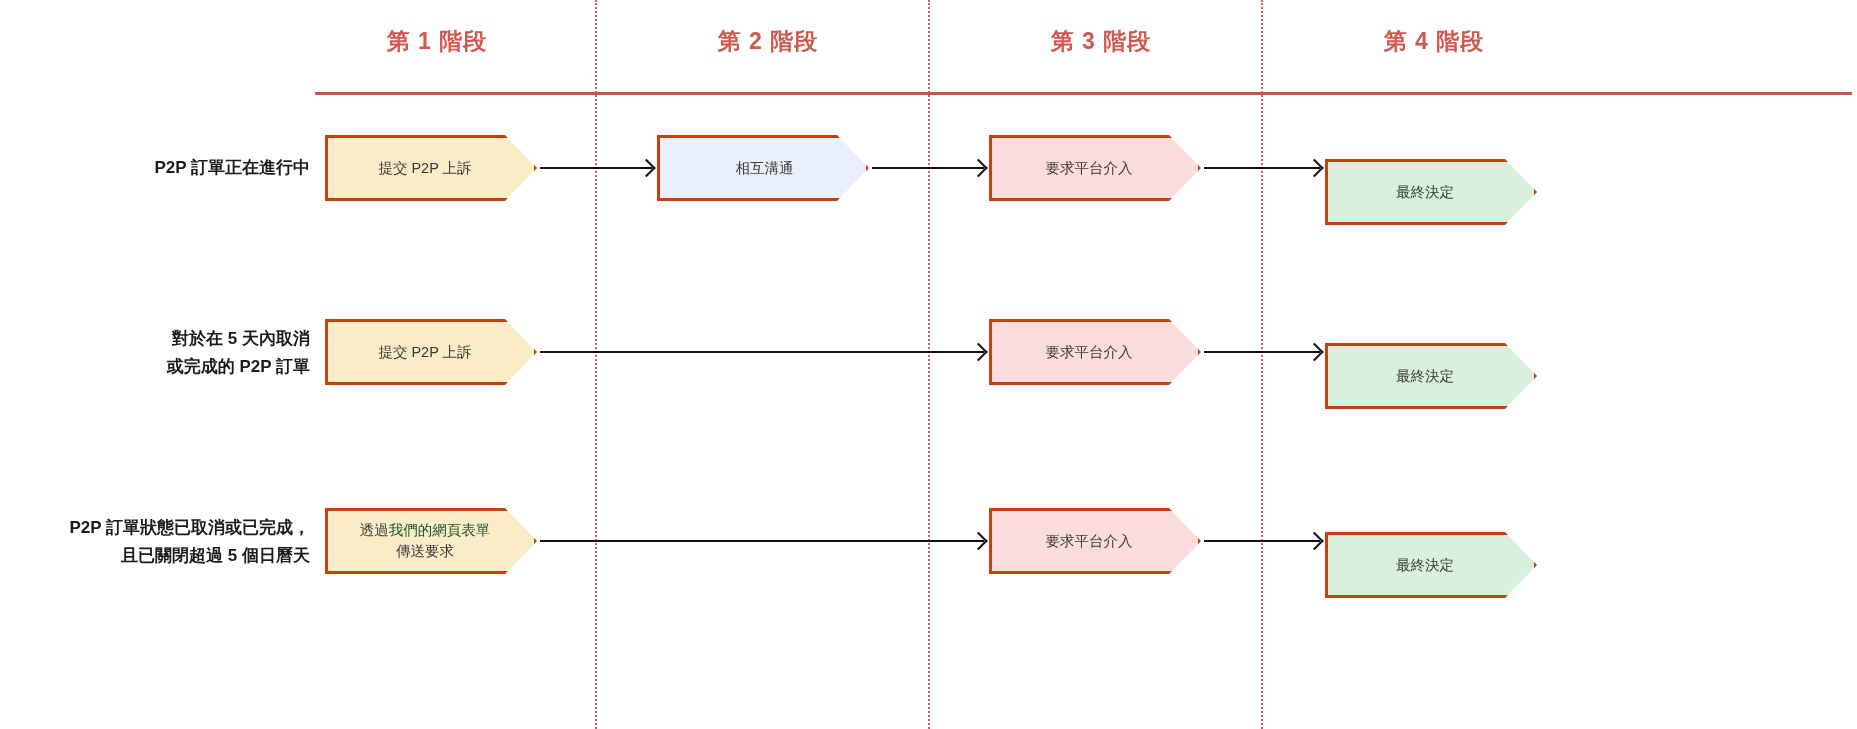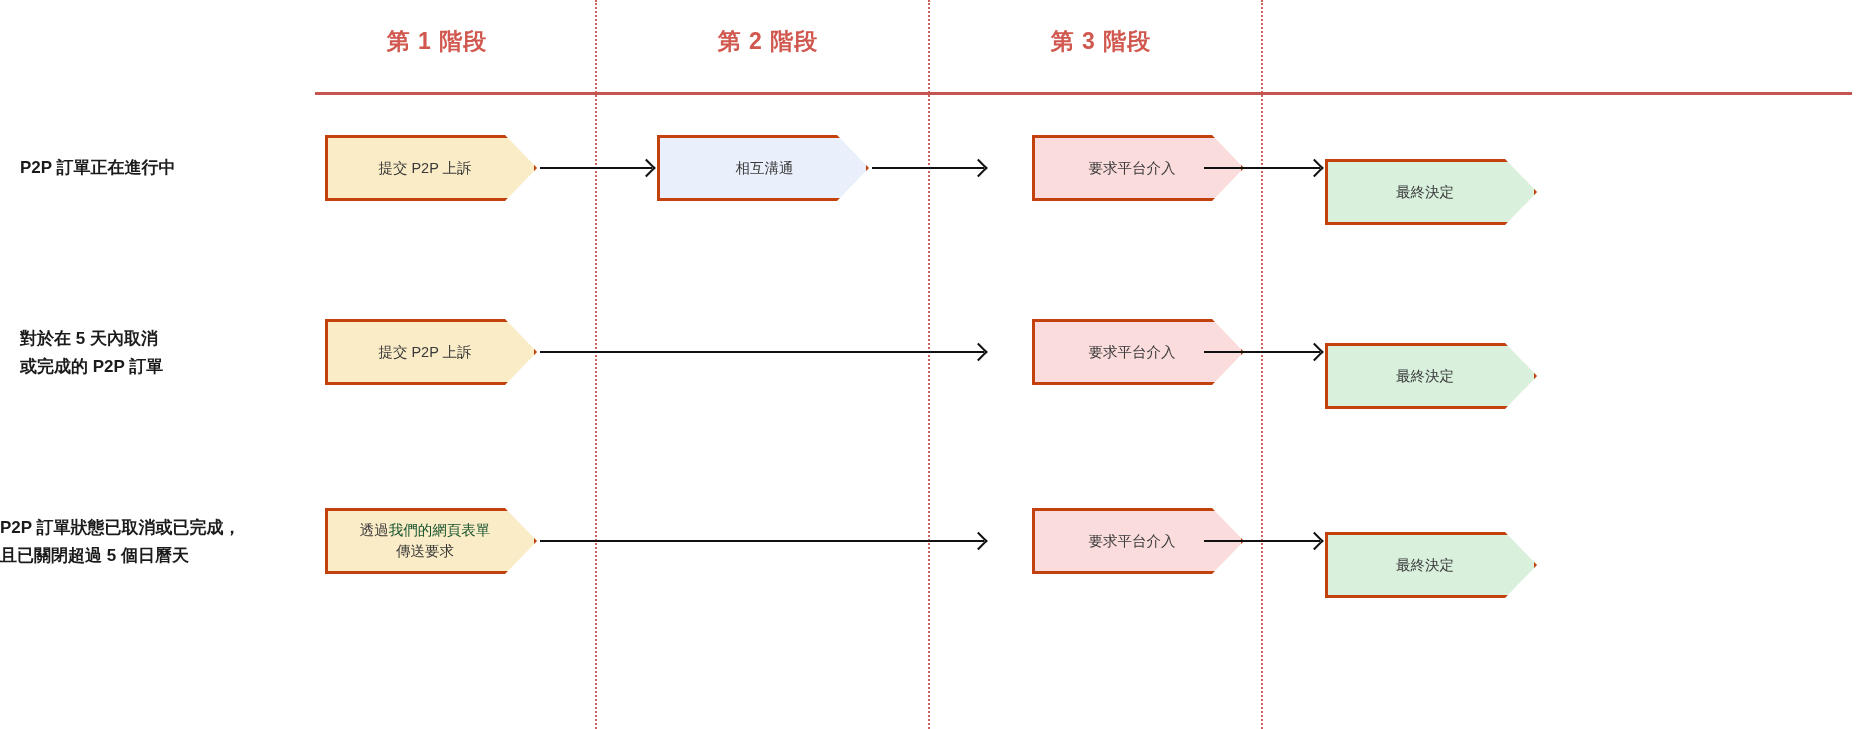--- a/index.html
+++ b/index.html
@@ -45,21 +45,21 @@
     color: #d1584f;
     font-size: 23px;
     font-weight: bold;
     letter-spacing: 1px;
     white-space: nowrap;
   }
 
   
   .row-label {
     position: absolute;
-    text-align: left;
+    text-align: right;
     color: #1b1b1b;
     font-size: 17px;
     font-weight: bold;
     line-height: 28px;
     white-space: pre-line;
   }
 
   
   .node {
     position: absolute;
@@ -74,21 +74,21 @@
     border: 3px solid #c2410c;
     padding: 0 26px 0 14px;
     -webkit-clip-path: polygon(0 0, calc(100% - 32px) 0, 100% 50%, calc(100% - 32px) 100%, 0 100%);
     clip-path: polygon(0 0, calc(100% - 32px) 0, 100% 50%, calc(100% - 32px) 100%, 0 100%);
   }
   .node .node-text { display: block; }
   .node-link { color: #14532d; }
 
   .fill-amber  { background: #fbecc8; }
   .fill-blue   { background: #eaf0fb; padding-left: 29px; }
-  .fill-pink   { background: #fbdcdc; margin-left: 43px; }
+  .fill-pink   { background: #fbdcdc; }
   .fill-green  { background: #d9f0dd; margin-top: 24px; }
 
   
   .connector {
     position: absolute;
     height: 2px;
     background: #111111;
   }
   .connector::after {
     content: "";
@@ -109,20 +109,21 @@
 
   <div class="stage-divider" style="left:595px"></div>
   <div class="stage-divider" style="left:928px"></div>
   <div class="stage-divider" style="left:1261px"></div>
 
   <div class="header-rule"></div>
 
   <div class="stage-header" style="left:297px;width:280px">第 1 階段</div>
   <div class="stage-header" style="left:628px;width:280px">第 2 階段</div>
   <div class="stage-header" style="left:961px;width:280px">第 3 階段</div>
+  <div class="stage-header" style="left:1294px;width:280px">第 4 階段</div>
 
   <div class="row-label" style="left:20px;top:154px;width:290px">P2P 訂單正在進行中</div>
 
   <div class="node fill-amber" style="left:325px;top:135px;width:212px;height:66px">
     <span class="node-text">提交 P2P 上訴</span>
   </div>
 
   <div class="connector" style="left:540px;top:167px;width:112px"></div>
 
   <div class="node fill-blue" style="left:657px;top:135px;width:212px;height:66px">

